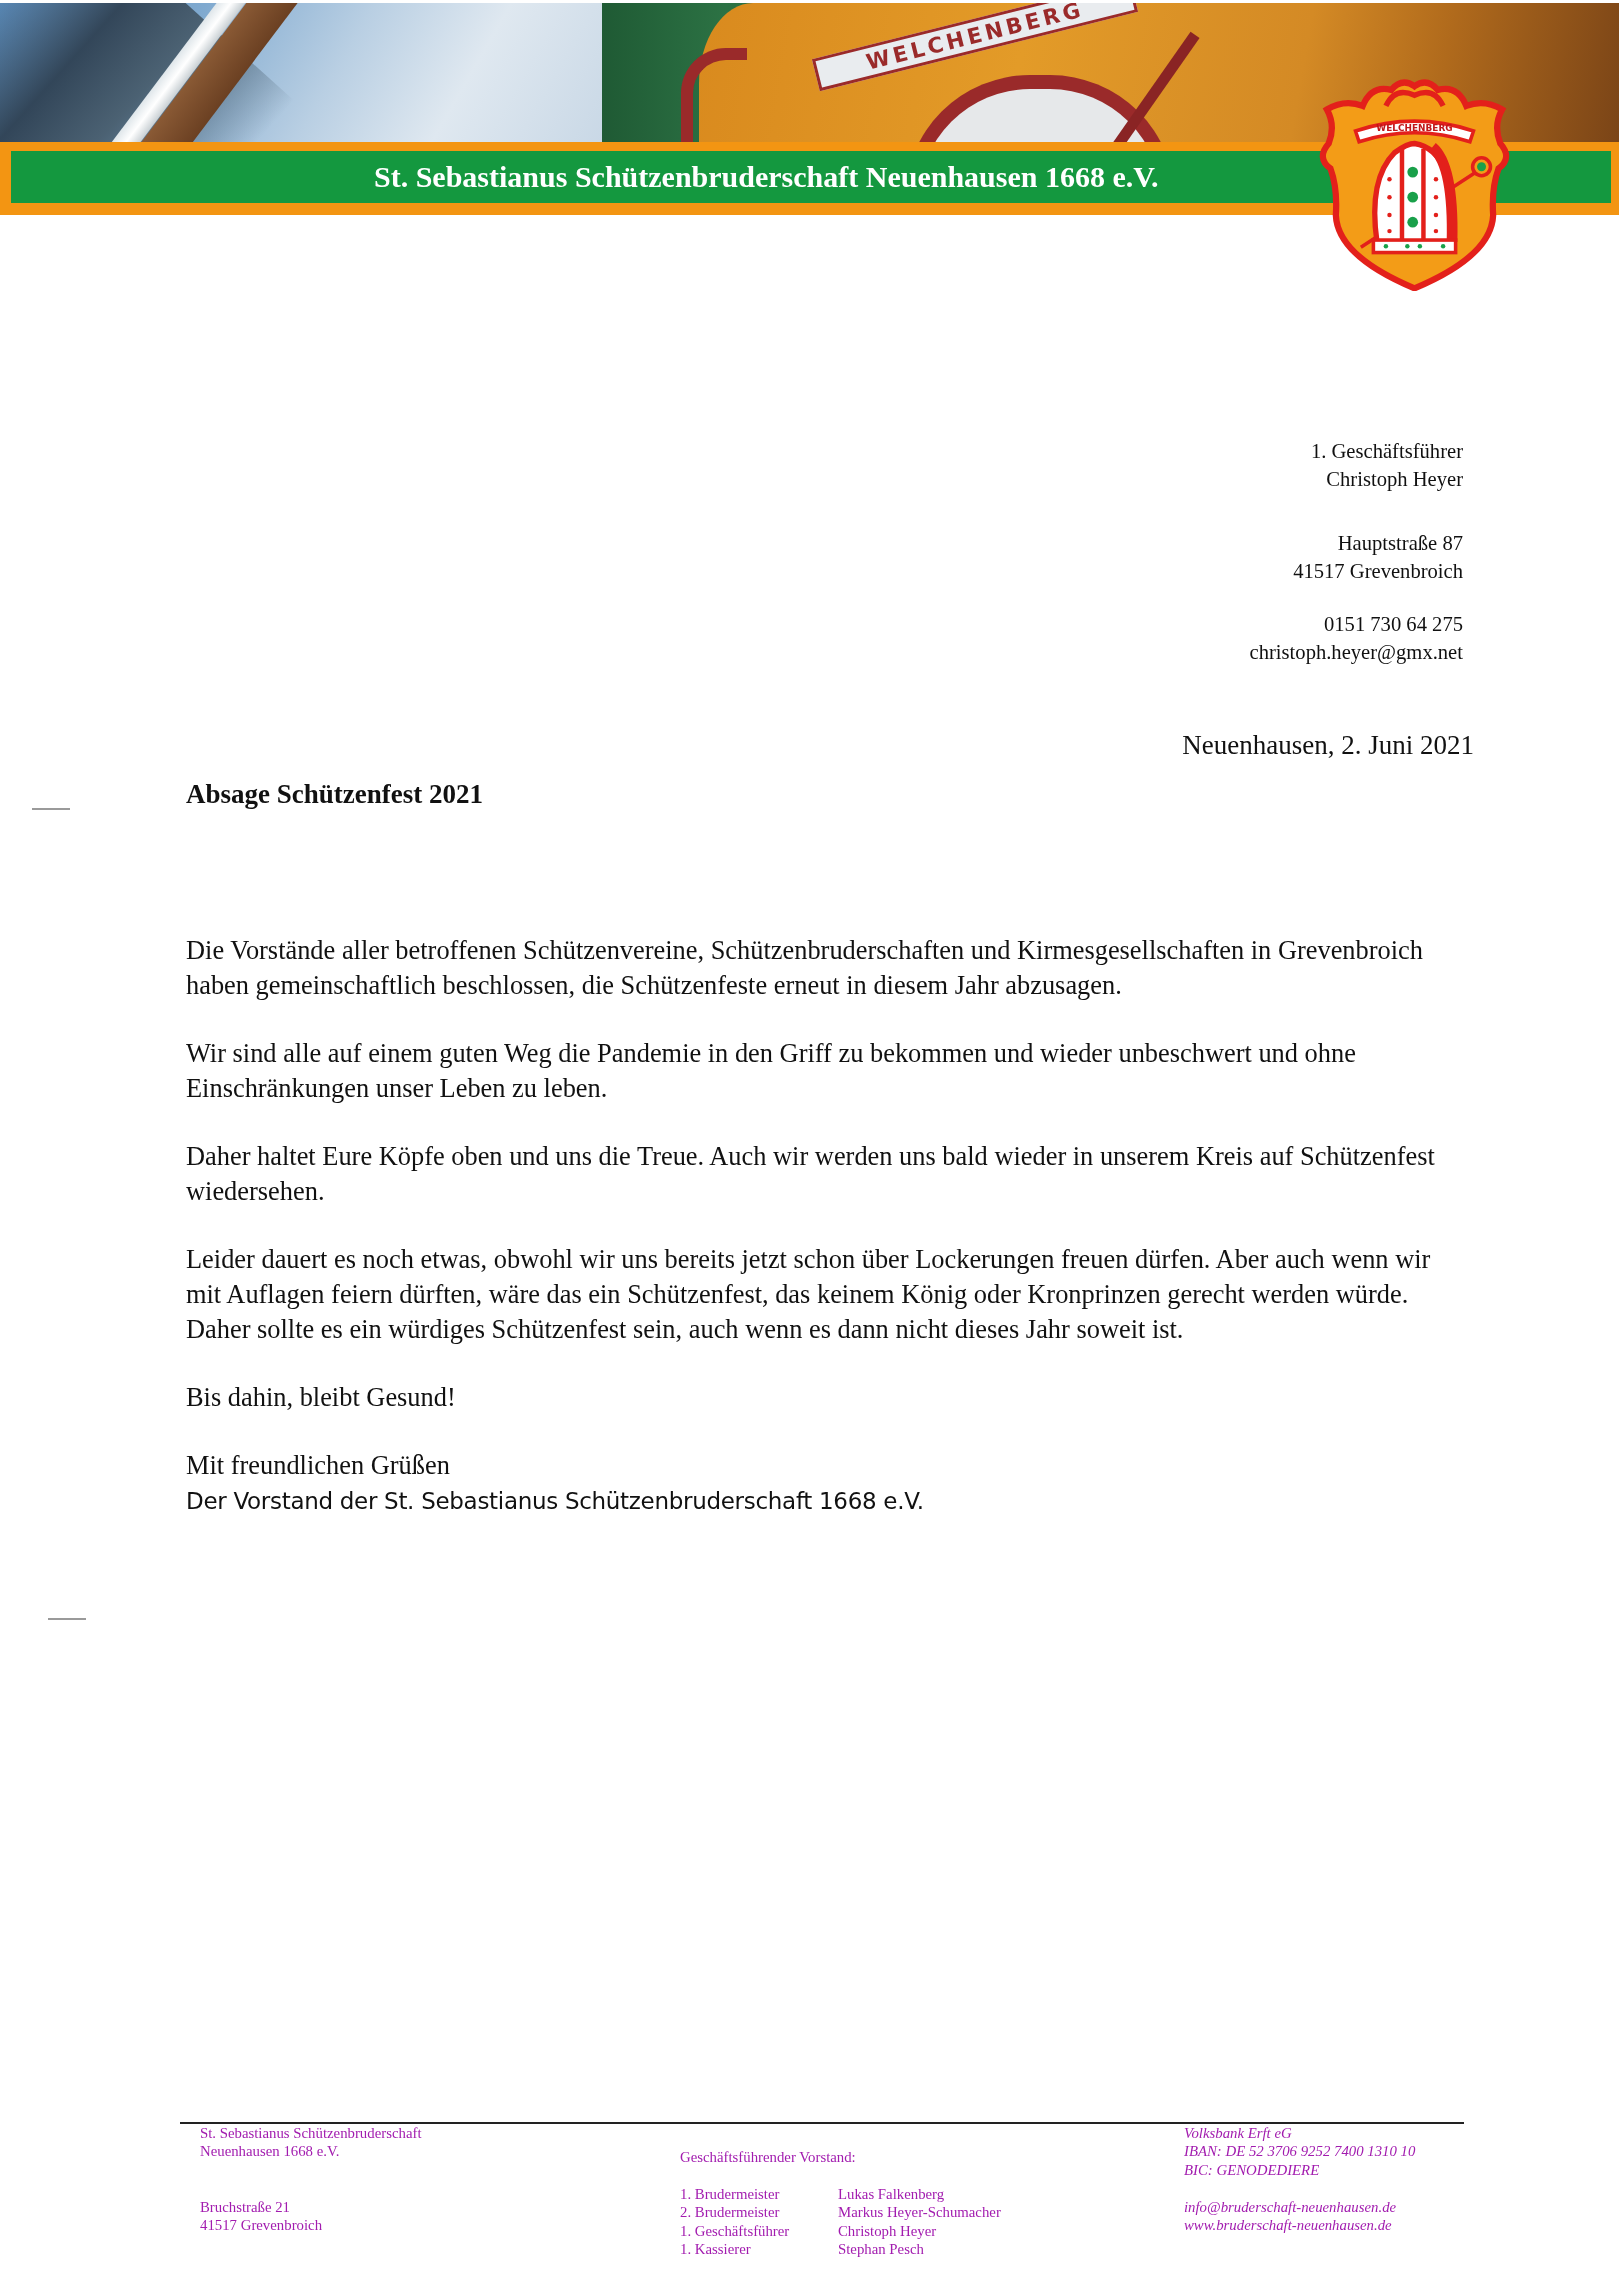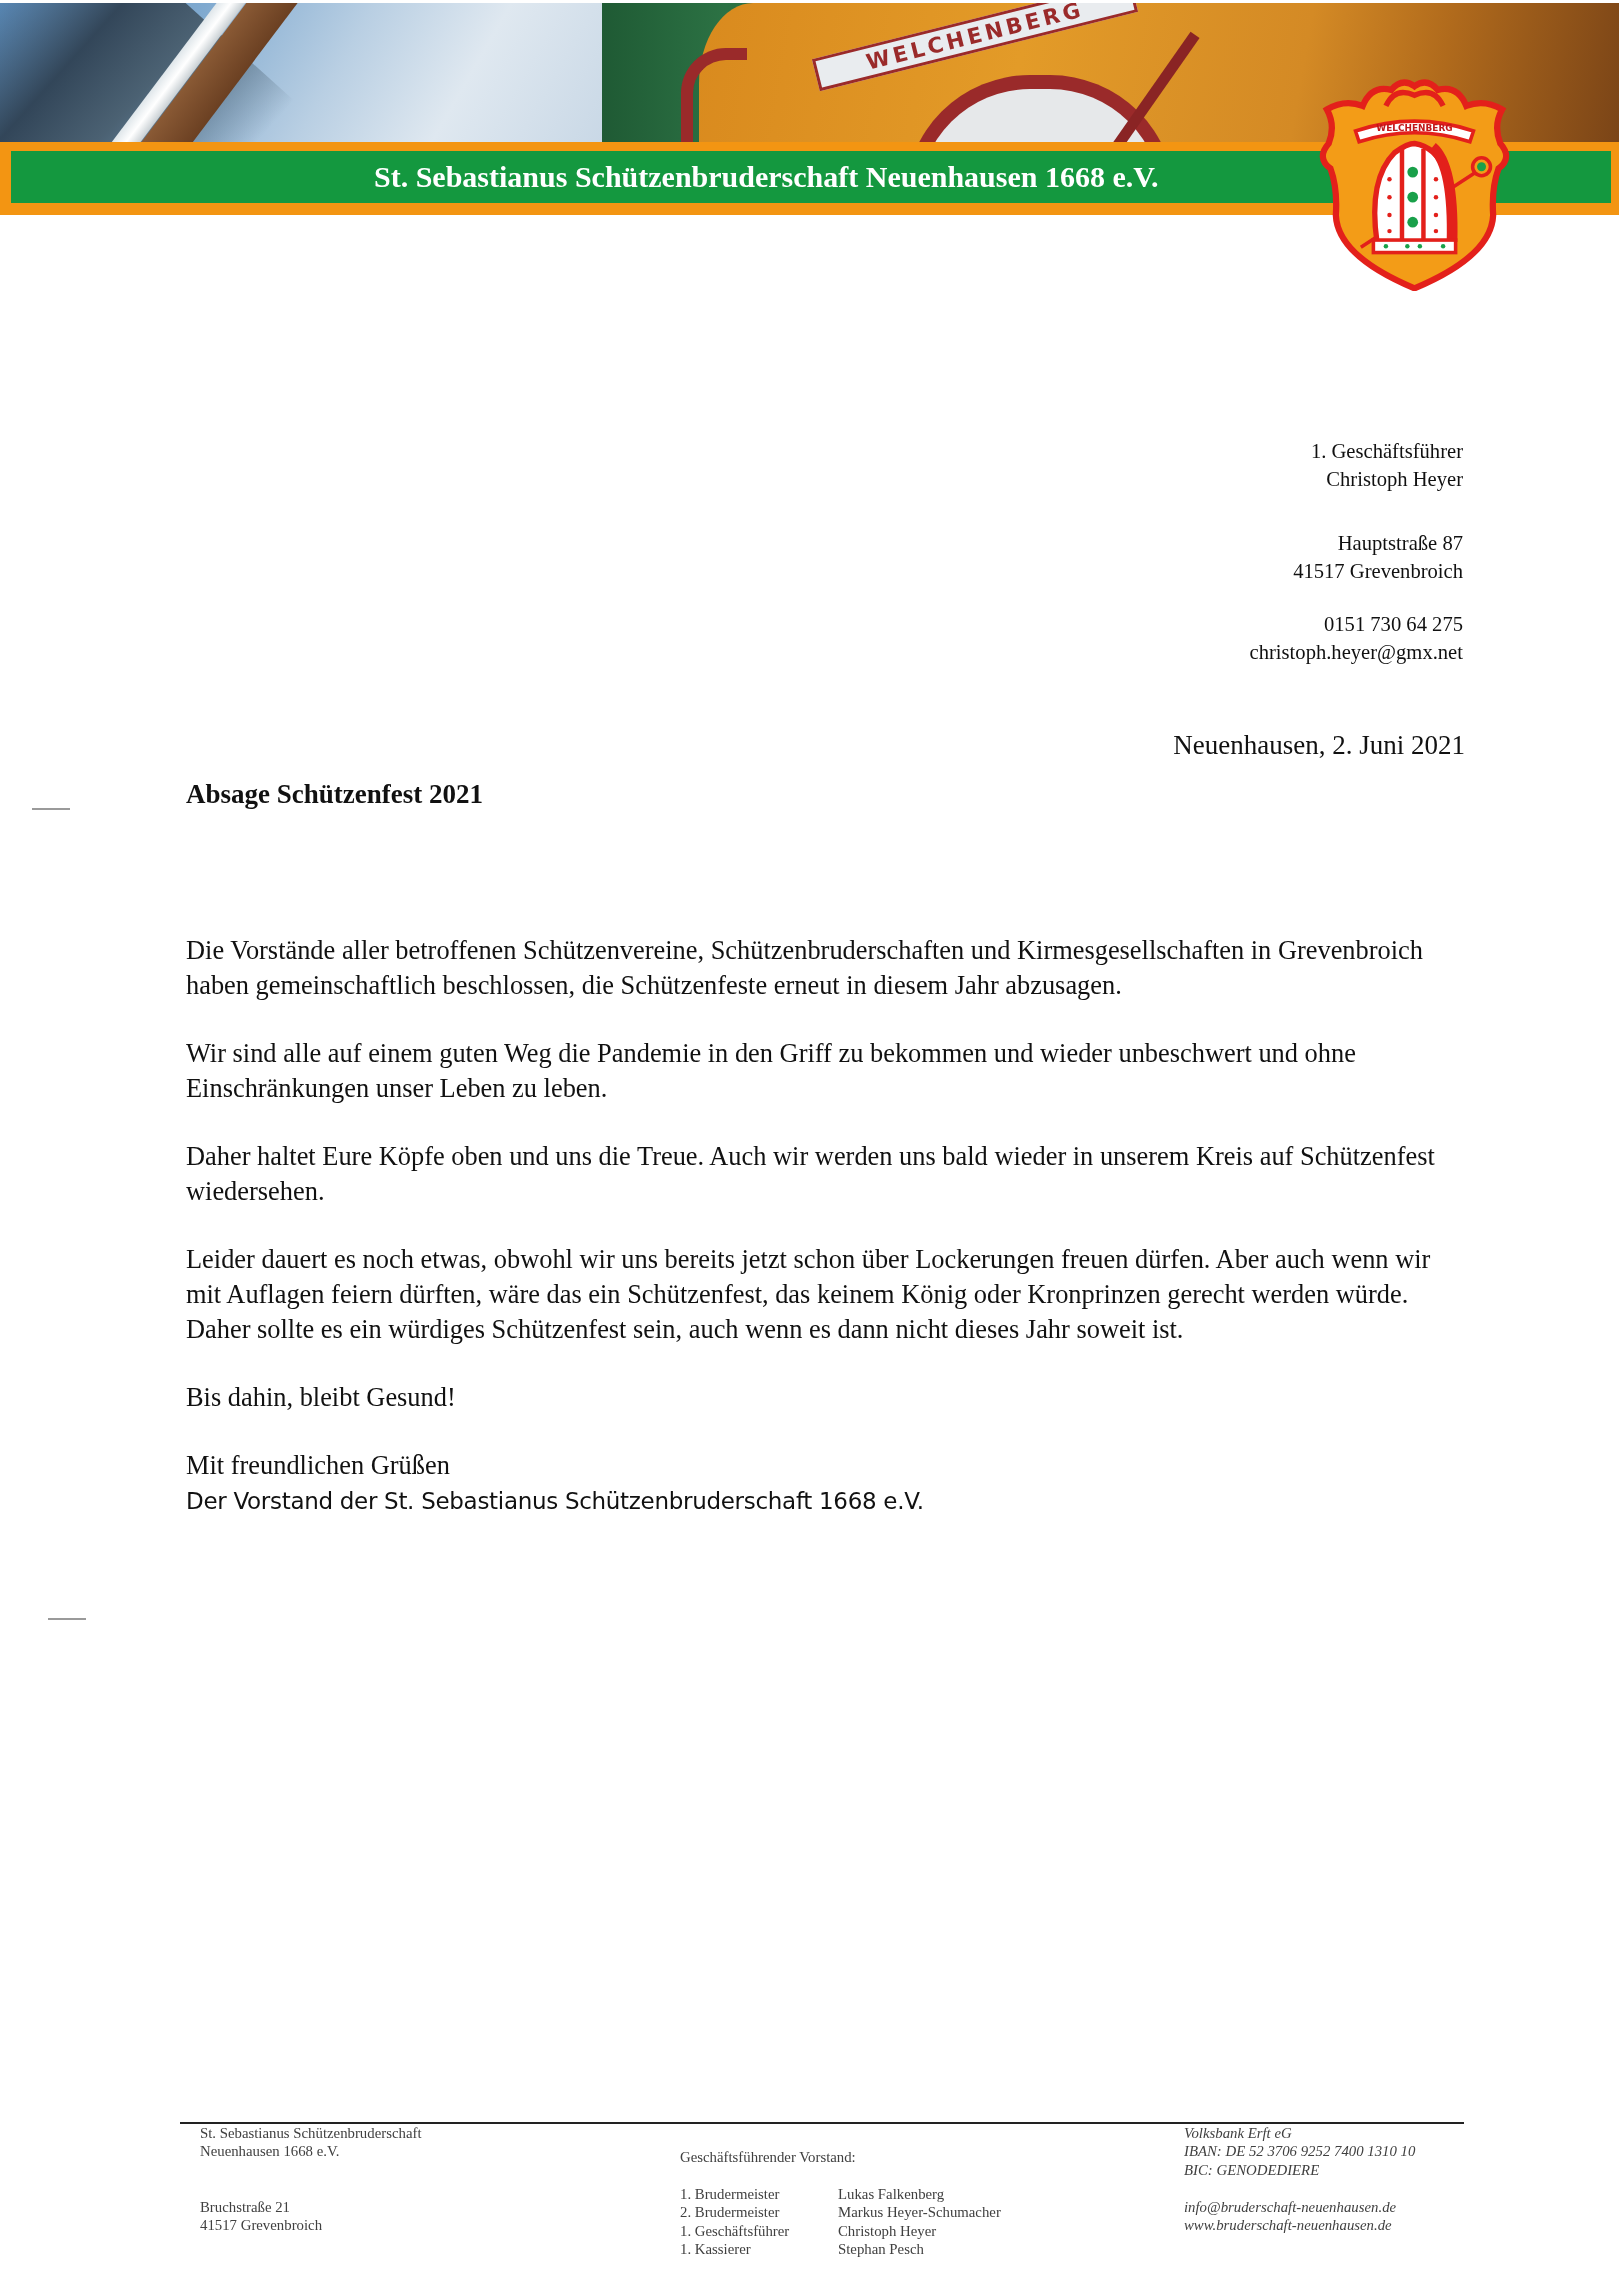--- a/index.html
+++ b/index.html
@@ -29,34 +29,34 @@
   .orange-bar { position: absolute; left: 0; top: 142px; width: 1619px; height: 73px; background: #f39512; }
   .green-bar { position: absolute; left: 10.7px; top: 151px; width: 1600px; height: 52px; background: #14983f; }
   .banner-title { position: absolute; left: 0; top: 151px; width: 1616px; height: 52px; line-height: 52px; text-align: left; padding-left: 374px; box-sizing: border-box;
     color: #ffffff; font-weight: bold; font-size: 30px; font-family: "Liberation Serif", serif; white-space: nowrap; }
 
   .crest { position: absolute; left: 1309px; top: 72px; width: 211px; height: 219px; }
 
   
   .sender { position: absolute; right: 159px; top: 437px; text-align: right; font-size: 20.6px; line-height: 28px; }
   .sender .gap { height: 36px; }
-  .dateline { position: absolute; right: 157px; top: 730px; font-size: 27px; }
+  .dateline { position: absolute; right: 148px; top: 730px; font-size: 27px; }
 
   .margin-mark { position: absolute; width: 38px; height: 1.8px; background: #9a9a9a; }
 
   .subject { position: absolute; left: 186px; top: 779px; font-size: 27px; font-weight: bold; }
 
   
   .letter-body { position: absolute; left: 186px; top: 933px; width: 1281px; font-size: 26.4px; line-height: 35px; }
   .letter-body p { margin: 0 0 33px 0; }
   .sig-line { font-family: "DejaVu Sans", "Liberation Sans", sans-serif; font-size: 23px; letter-spacing: -0.3px; }
 
   
   .footer-rule { position: absolute; left: 180px; top: 2122px; width: 1284px; height: 1.8px; background: #222; }
-  .footer { position: absolute; top: 2124px; font-size: 14.8px; line-height: 18.4px; color: #404040; }
+  .footer { position: absolute; top: 2124px; font-size: 14.8px; line-height: 18.4px; color: #a21caf; }
   .footer.col1 { left: 200px; }
   .footer.col2 { left: 680px; margin-top: 24px; }
   .footer.col3 { left: 1184px; font-style: italic; }
   .footer .row { display: flex; }
   .footer .role { width: 158px; }
   .footer .blank { height: 18.4px; }
 </style>
 </head>
 <body>
 

